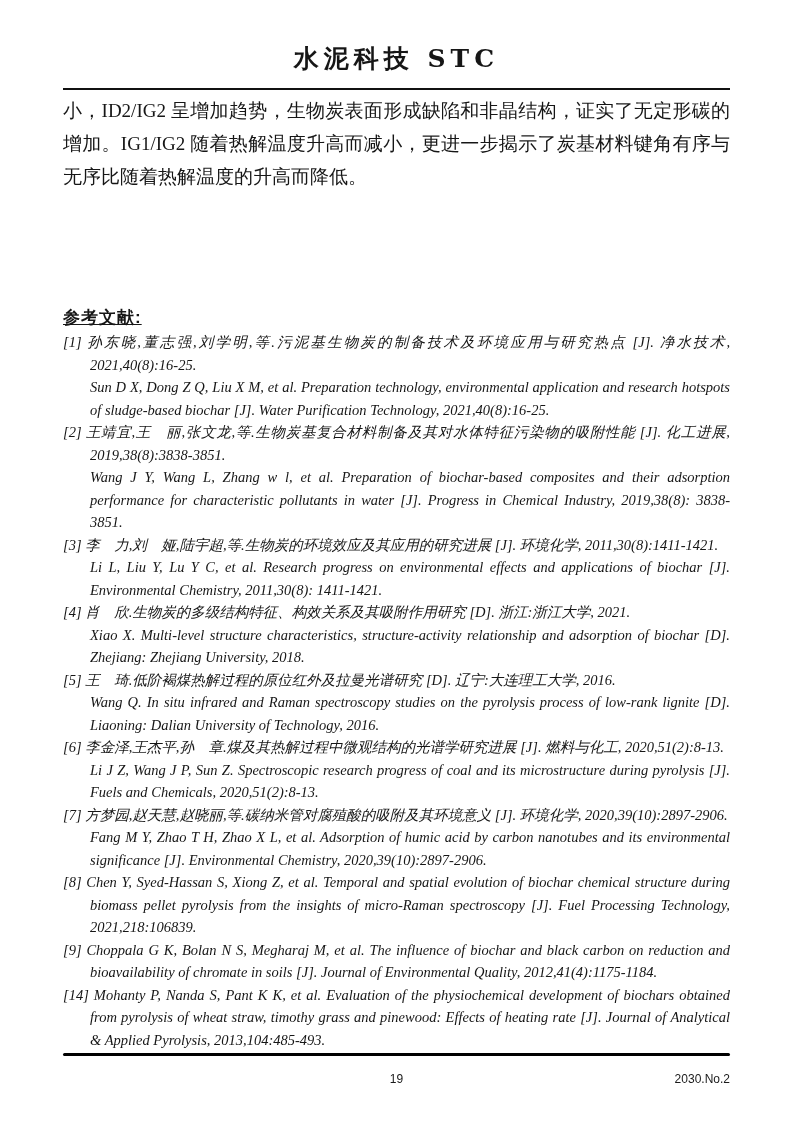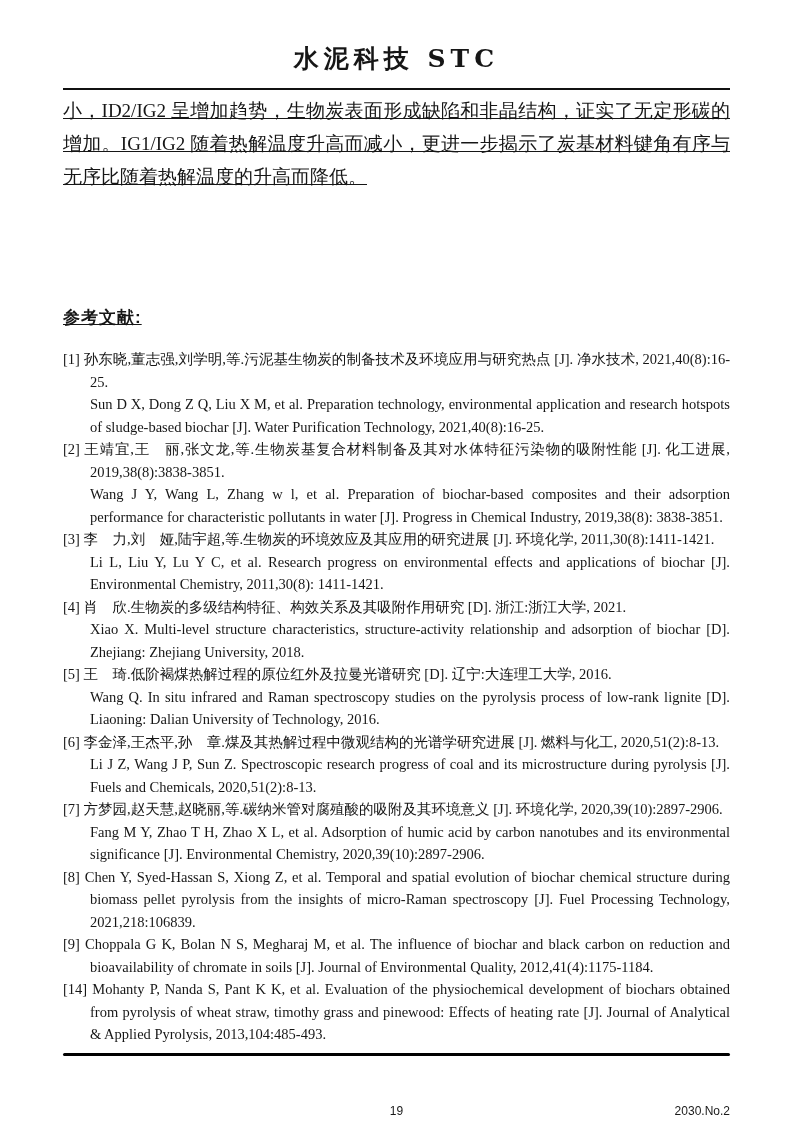--- a/index.html
+++ b/index.html
@@ -38,52 +38,52 @@
     width:667px; height:2px;
     background:var(--rule);
   }
 
   
   .body-para{
     top:88px;
     font-size:19px;
     line-height:33px;
     text-align:justify;
-    text-decoration:underline;
   }
 
   
   .refs-heading{
     top:300px;
     font-family:"Liberation Sans","DejaVu Sans",sans-serif;
     font-weight:bold;
     font-size:17px;
     letter-spacing:1px;
   }
   .refs{
-    top:342px;
+    top:325px;
     font-size:14.5px;
     line-height:22.5px;
+    font-style:italic;
   }
   .ref{ padding-left:27px; }
   .ref p{ margin:0; text-align:justify; }
   .ref p.first{ text-indent:-27px; }
   .ref .ref-num{ white-space:nowrap; }
 
   
   .footer-rule{
     position:absolute;
     left:63px; top:1047px;
     width:667px; height:3px;
     background:#000;
     border-radius:2px;
   }
   .footer-meta{
     position:absolute;
-    left:63px; top:1098px;
+    left:63px; top:1066px;
     width:667px; height:18px;
     font-family:"Liberation Sans","DejaVu Sans",sans-serif;
     font-size:12px;
     color:#1a1a1a;
   }
   .footer-meta .page-num{
     position:absolute; left:0; width:100%;
     text-align:center;
   }
   .footer-meta .issue{

